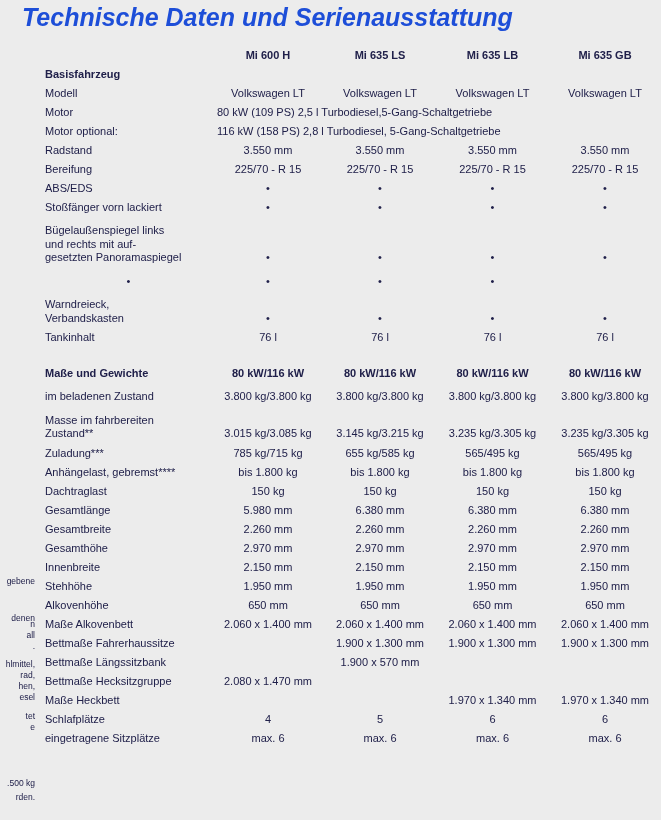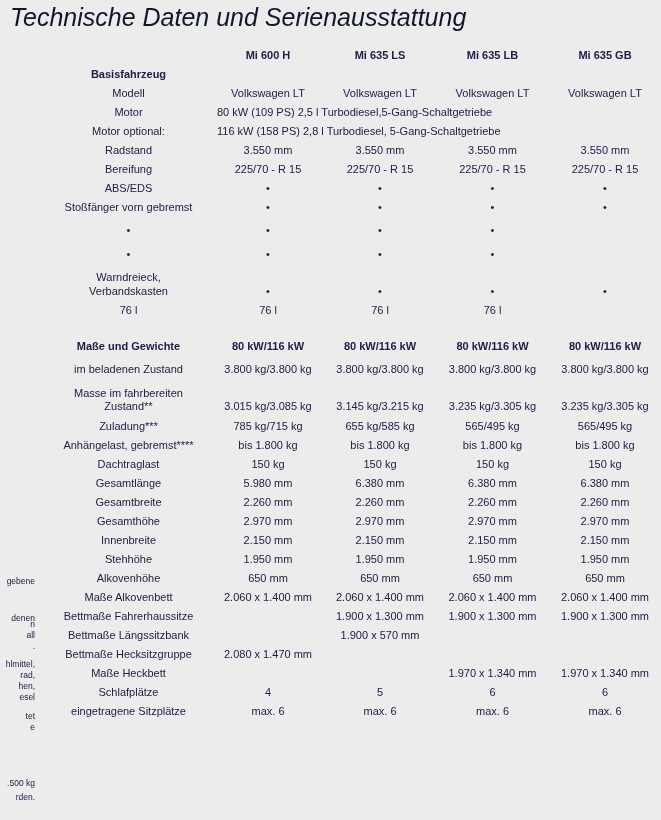--- a/index.html
+++ b/index.html
@@ -5,42 +5,42 @@
   html, body { margin: 0; padding: 0; }
   body {
     width: 661px; height: 820px;
     background: #ececec;
     color: #20204a;
     font-family: "Liberation Sans", sans-serif;
     position: relative;
     overflow: hidden;
   }
   .title {
-    position: absolute; left: 10px; top: 0px;
+    position: absolute; left: 22px; top: 0px;
     margin: 0;
     font-size: 25px; line-height: 34px;
-    font-weight: normal; font-style: italic;
-    color: #0f172a;
+    font-weight: bold; font-style: italic;
+    color: #1d4ed8;
     white-space: nowrap;
   }
   .spec-table {
     position: absolute; left: 45px; top: 46px; width: 616px;
   }
   .trow {
     display: grid;
     grid-template-columns: 167px 112px 112px 113px 112px;
     align-items: end;
     font-size: 11px;
     line-height: 19px;
   }
   .trow.head  { font-weight: bold; }
   .trow.section { font-weight: bold; }
   .trow.gap-top { margin-top: 17px; }
   .trow.multi { line-height: 13.5px; margin-top: 7px; padding-bottom: 3px; }
-  .tlabel { text-align: center; }
+  .tlabel { text-align: left; }
   .tcell  { text-align: center; }
   .tcell.bold { font-weight: bold; }
   .tspan  { grid-column: 2 / span 4; text-align: left; padding-left: 5px; }
   .margin-notes { position: absolute; left: 0; top: 0; width: 661px; height: 788px; pointer-events: none; }
   .frag {
     position: absolute;
     right: 626px;              
     font-size: 8.5px; line-height: 9px;
     white-space: nowrap;
     color: #20204a;
@@ -127,28 +127,33 @@
       <div class="tlabel">
         <div>ABS/EDS</div>
       </div>
       <div class="tcell">•</div>
       <div class="tcell">•</div>
       <div class="tcell">•</div>
       <div class="tcell">•</div>
     </div>
     <div class="trow">
       <div class="tlabel">
-        <div>Stoßfänger vorn gebremst</div>
-      </div>
-      <div class="tcell">•</div>
-      <div class="tcell">•</div>
-      <div class="tcell">•</div>
-      <div class="tcell">•</div>
-    </div>
-    <div class="trow multi">
+        <div>Stoßfänger vorn lackiert</div>
+      </div>
+      <div class="tcell">•</div>
+      <div class="tcell">•</div>
+      <div class="tcell">•</div>
+      <div class="tcell">•</div>
+    </div>
+    <div class="trow multi">
+      <div class="tlabel">
+        <div>Bügelaußenspiegel links</div>
+        <div>und rechts mit auf-</div>
+        <div>gesetzten Panoramaspiegel</div>
+      </div>
       <div class="tcell">•</div>
       <div class="tcell">•</div>
       <div class="tcell">•</div>
       <div class="tcell">•</div>
     </div>
     <div class="trow multi">
       <div class="tcell">•</div>
       <div class="tcell">•</div>
       <div class="tcell">•</div>
       <div class="tcell">•</div>
@@ -157,20 +162,23 @@
       <div class="tlabel">
         <div>Warndreieck,</div>
         <div>Verbandskasten</div>
       </div>
       <div class="tcell">•</div>
       <div class="tcell">•</div>
       <div class="tcell">•</div>
       <div class="tcell">•</div>
     </div>
     <div class="trow">
+      <div class="tlabel">
+        <div>Tankinhalt</div>
+      </div>
       <div class="tcell">76 l</div>
       <div class="tcell">76 l</div>
       <div class="tcell">76 l</div>
       <div class="tcell">76 l</div>
     </div>
     <div class="trow section gap-top">
       <div class="tlabel">
         <div>Maße und Gewichte</div>
       </div>
       <div class="tcell">80 kW/116 kW</div>

